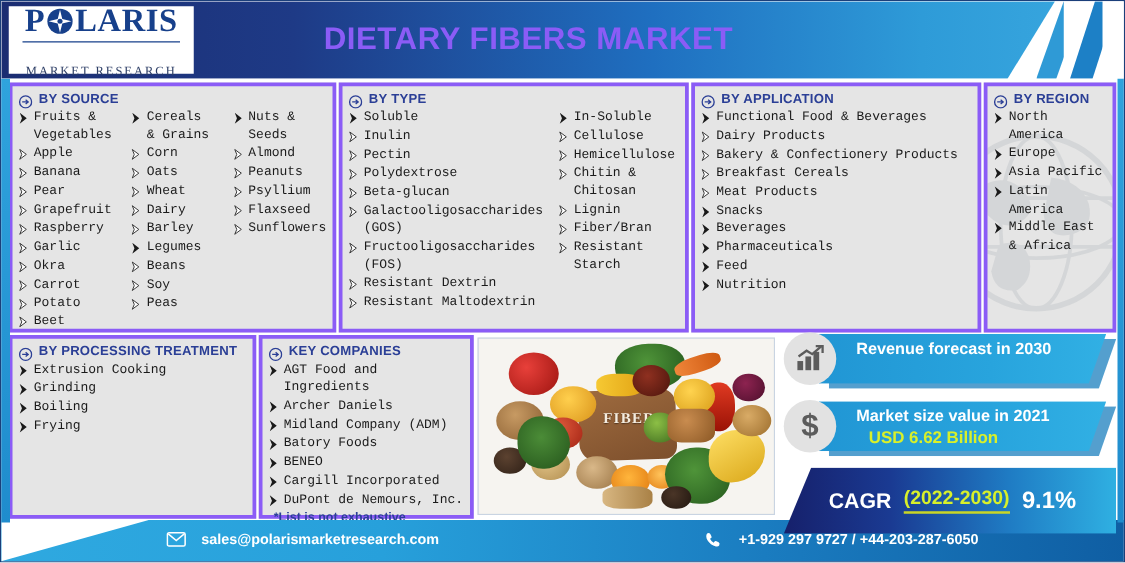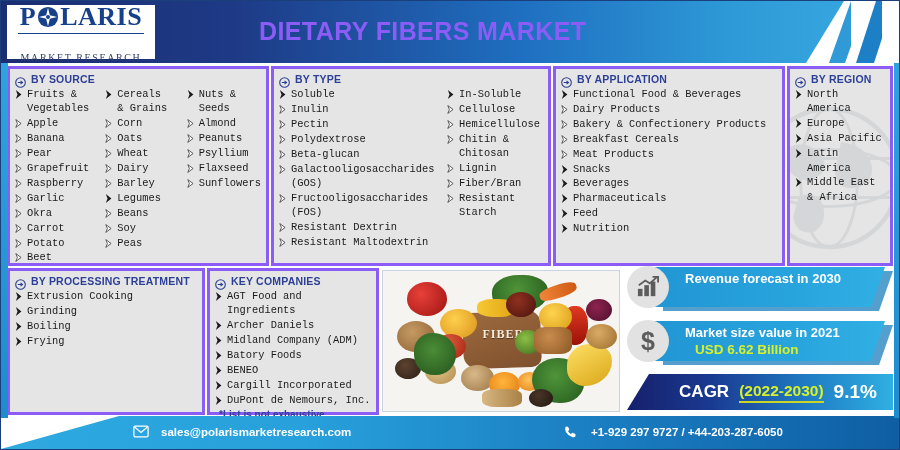--- a/index.html
+++ b/index.html
@@ -125,24 +125,24 @@
   }
   .co-circle {
     position:absolute; left:0; top:-1px; width:42px; height:42px; border-radius:50%;
     background:#e2e2e2; display:flex; align-items:center; justify-content:center;
     color:#5c5c5c;
   }
   .co-l1 { position:absolute; left:58px; top:4px; color:#ffffff; font-size:13px; font-weight:700; white-space:nowrap;}
   .co-l2 { position:absolute; left:68px; top:21px; color:#d8f02a; font-size:13.5px; font-weight:700; white-space:nowrap;}
 
   .cagr {
-    position:absolute; z-index:6; height:36px;
+    position:absolute; z-index:6; height:53px;
     background: linear-gradient(90deg,#16206b 0%, #1a3a92 32%, #1f7cc4 68%, #2fb0e2 100%);
     clip-path: polygon(22px 0, 100% 0, 100% 100%, 0 100%);
-    display:flex; align-items:center; gap:10px; padding-left:36px;justify-content:center;
+    display:flex; align-items:center; gap:10px; padding-left:36px;
   }
   .cagr .lbl { color:#ffffff; font-size:17px; font-weight:700; }
   .cagr .yr  { color:#d8f02a; font-size:15.5px; font-weight:700; border-bottom:2px solid #c9d626; padding-bottom:1px;}
   .cagr .val { color:#ffffff; font-size:19px; font-weight:700; }
 
   
   #footer {
     position:absolute; left:0; bottom:0; width:898px; height:33px; overflow:hidden;
     background: linear-gradient(90deg,#2fa9e0 0%, #27a0db 34%, #1a7cc0 68%, #0f5ea3 100%);
   }

